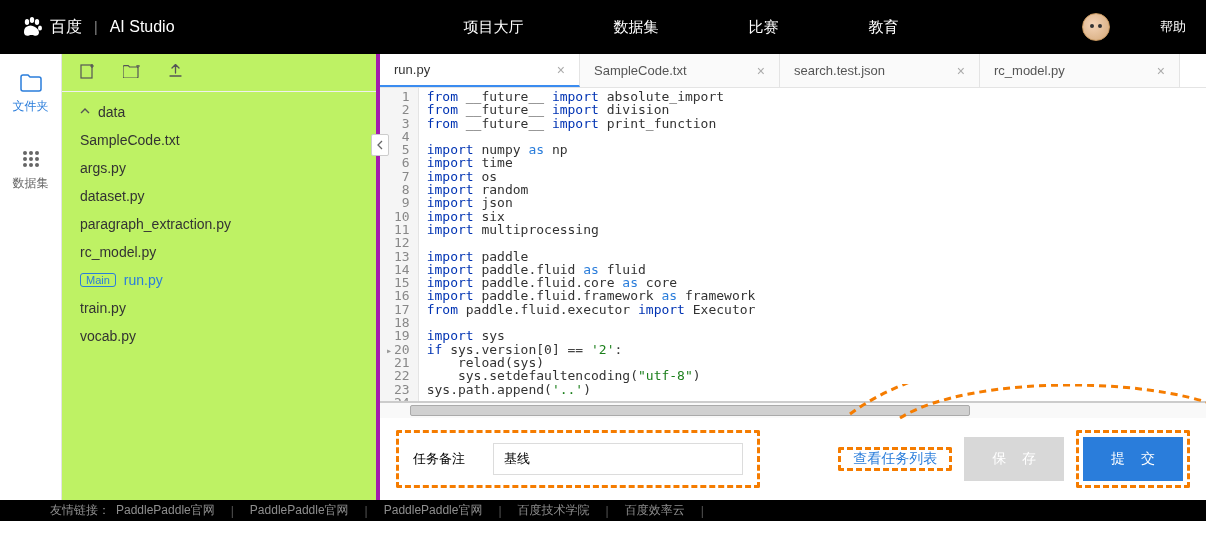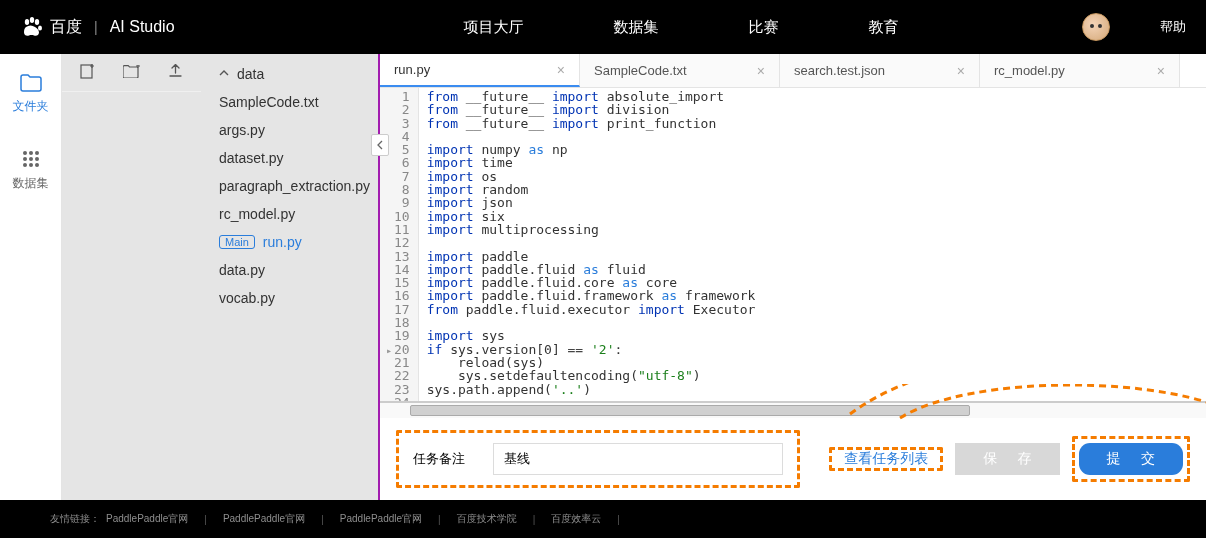--- a/index.html
+++ b/index.html
@@ -13,21 +13,21 @@
 .nav-right { display: flex; align-items: center; gap: 50px; }
 .avatar { width: 28px; height: 28px; border-radius: 50%; background: radial-gradient(circle at 40% 40%, #f4d4b8, #d4a878); border: 1px solid #c89860; position: relative; }
 .avatar::before, .avatar::after { content:''; position:absolute; width:4px; height:4px; background:#333; border-radius:50%; top:10px; }
 .avatar::before { left:7px; } .avatar::after { right:7px; }
 
 .main-area { display: flex; height: calc(100vh - 54px - 38px); }
 .left-rail { width: 62px; background: #fff; border-right: 1px solid #e4e4e4; display:flex; flex-direction:column; align-items:center; padding-top:20px; gap:34px; }
 .rail-item { display:flex; flex-direction:column; align-items:center; gap:6px; font-size:12px; color:#666; cursor:pointer; }
 .rail-item.active { color: #2a7ddb; }
 
-.file-panel { width: 318px; border-right: 2px solid #a21caf; background:#e5e5e5; display:flex; flex-direction:row; }
+.file-panel { width: 318px; border-right: 4px solid #a21caf; background:#bef264; display:flex; flex-direction:column; }
 .file-toolbar { height: 38px; display:flex; align-items:center; gap:28px; padding:0 18px; border-bottom:1px solid #f0f0f0; }
 .file-tree { padding: 6px 0; }
 .tree-row { padding: 6px 18px; font-size: 14px; color:#333; cursor:pointer; display:flex; align-items:center; gap:8px; }
 .tree-row .badge { border:1px solid #2a7ddb; color:#2a7ddb; font-size:11px; padding:0 5px; border-radius:3px; font-family: sans-serif; }
 .tree-row.sel { color:#2a7ddb; }
 .caret-down { display:inline-block; transform: rotate(0); }
 
 .editor-area { flex:1; display:flex; flex-direction:column; background:#fff; position:relative; min-width:0; }
 .tab-bar { height: 34px; display:flex; border-bottom:1px solid #e4e4e4; }
 .tab { flex:1; max-width:200px; display:flex; align-items:center; justify-content:space-between; padding:0 14px; font-size:13px; color:#555; border-right:1px solid #e4e4e4; cursor:pointer; background:#fafafa; }
@@ -46,29 +46,29 @@
 .kw-str { color:#1b7f1b; }
 .op { color:#444; }
 .fold-caret { color:#999; margin-left:-9px; margin-right:2px; font-size:10px; }
 
 .hscroll { height:16px; border-top:1px solid #ccc; background:#f9f9f9; position:relative; }
 .hscroll-thumb { position:absolute; left:30px; top:2px; width:560px; height:11px; background:#d0d0d0; border:1px solid #aaa; border-radius:2px; }
 
 .bottom-bar { padding: 12px 16px; display:flex; align-items:center; gap:12px; background:#fff; position:relative; }
 .hl { border: 3px dashed #f57c00; border-radius:2px; }
 .task-box { display:flex; align-items:center; gap:28px; padding:10px 14px; }
-.task-input { width:290px; height:32px; border:1px solid #dcdcdc; padding:0 10px; font-size:13px; }
+.task-input { width:250px; height:32px; border:1px solid #dcdcdc; padding:0 10px; font-size:13px; }
 .link-btn { color:#2a7ddb; cursor:pointer; font-size:14px; padding:10px 12px; }
-.btn { padding:0 22px; height:32px; display:inline-flex; align-items:center; justify-content:center; font-size:14px; letter-spacing:6px; text-indent:6px; cursor:pointer; border:none;font-family:Liberation Mono, monospace; }
+.btn { padding:0 22px; height:44px; display:inline-flex; align-items:center; justify-content:center; font-size:14px; letter-spacing:6px; text-indent:6px; cursor:pointer; border:none; }
 .btn-save { background:#d8d8d8; color:#fff; }
-.btn-submit { background:#2a7ddb; color:#fff;border-radius:11px; }
+.btn-submit { background:#2a7ddb; color:#fff; }
 
 .arrow-svg { position:absolute; left:410px; bottom:26px; width:700px; height:90px; pointer-events:none; z-index:20; }
 
-.footer { height:38px; background:#000; color:#8e8e8e; font-size:10px; display:flex; align-items:center; padding:0 50px; gap:6px; }
+.footer { height:21px; background:#000; color:#8e8e8e; font-size:12px; display:flex; align-items:center; padding:0 50px; gap:6px; }
 .footer .sep { color:#555; margin:0 10px; }
 .footer a { color:#8e8e8e; cursor:pointer; }
 </style>
 </head>
 <body>
 
 <div class="top-nav">
   <div class="logo-area">
     <span class="baidu-paw">
       <svg width="24" height="24" viewBox="0 0 24 24">
@@ -160,21 +160,21 @@
           <span>paragraph_extraction.py</span>
         </div>
       <div class="tree-row">
           <span>rc_model.py</span>
         </div>
       <div class="tree-row sel">
         <span class="badge">Main</span>
         <span>run.py</span>
       </div>
       <div class="tree-row">
-          <span>data.py</span>
+          <span>train.py</span>
         </div>
       <div class="tree-row">
           <span>vocab.py</span>
         </div>
     </div>
   </div>
 
   <div class="editor-area">
     <div class="gutter-handle">
       <svg width="6" height="10" viewBox="0 0 6 10">

